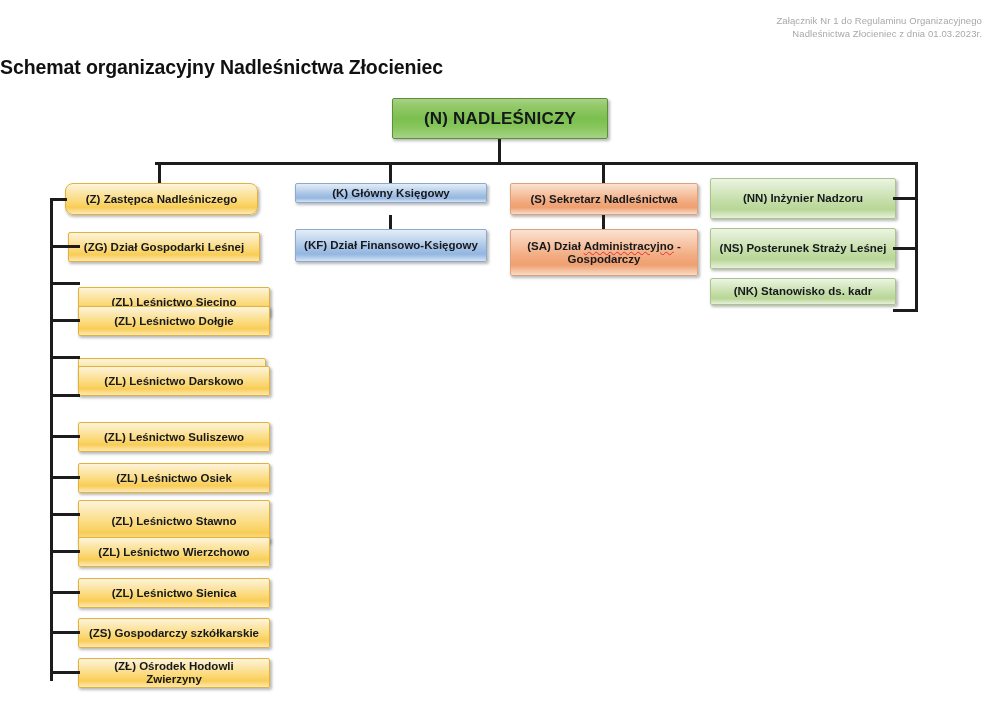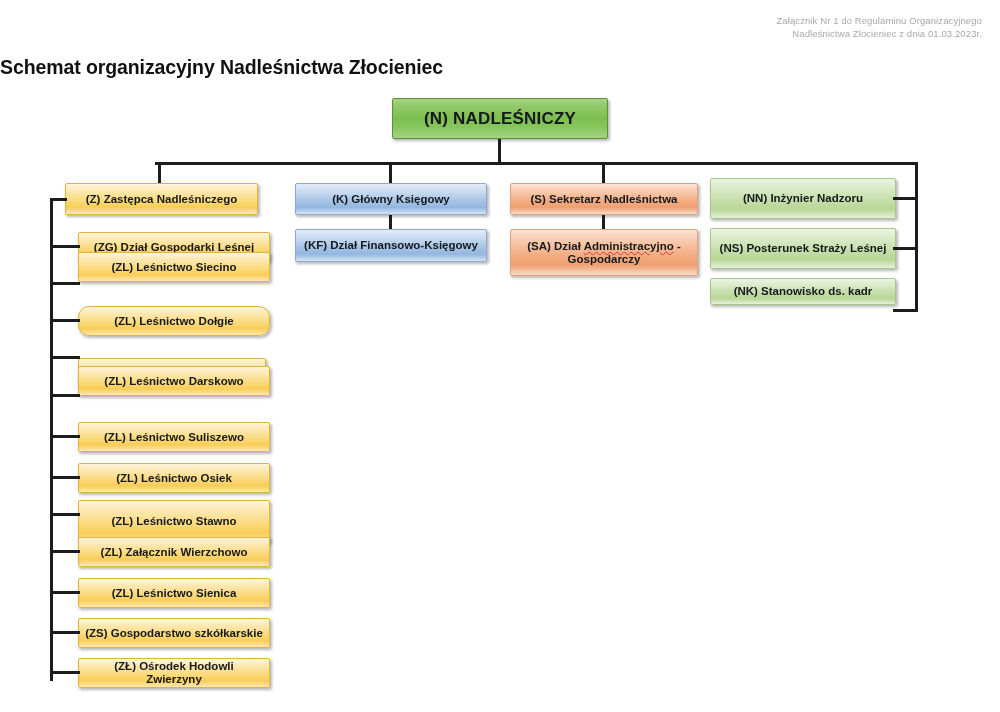--- a/index.html
+++ b/index.html
@@ -134,63 +134,63 @@
   <div class="line v" style="left:498px; top:139px; width:3px; height:25px;"></div>
 
   <div class="line h" style="left:155px; top:162px; width:763px; height:3px;"></div>
 
   <div class="line v" style="left:158px; top:162px; width:3px; height:22px;"></div>
 
   <div class="line v" style="left:389px; top:162px; width:3px; height:22px;"></div>
 
   <div class="line v" style="left:602px; top:162px; width:3px; height:22px;"></div>
 
-  <div class="node gold" style="left:65px; top:183px; width:193px; height:32px;">(Z)  Zastępca Nadleśniczego</div>
+  <div class="node gold" style="left:65px; top:183px; width:193px; height:32px;border-radius:8px;">(Z)  Zastępca Nadleśniczego</div>
 
   <div class="line v" style="left:50px; top:198px; width:3px; height:483px;"></div>
 
   <div class="line h" style="left:50px; top:198px; width:17px; height:3px;"></div>
 
-  <div class="node gold" style="left:78px; top:232px; width:192px; height:30px;">(ZG)  Dział Gospodarki Leśnej</div>
+  <div class="node gold" style="left:68px; top:232px; width:192px; height:30px;">(ZG)  Dział Gospodarki Leśnej</div>
   <div class="line h" style="left:50px; top:245px; width:30px; height:3px;"></div>
 
-  <div class="node gold" style="left:78px; top:252px; width:192px; height:30px;">(ZL) Leśnictwo Siecino</div>
+  <div class="node gold" style="left:78px; top:287px; width:192px; height:30px;">(ZL) Leśnictwo Siecino</div>
   <div class="line h" style="left:50px; top:282px; width:30px; height:3px;"></div>
 
-  <div class="node gold" style="left:78px; top:306px; width:192px; height:30px;border-radius:11px;">(ZL) Leśnictwo Dołgie</div>
+  <div class="node gold" style="left:78px; top:306px; width:192px; height:30px;">(ZL) Leśnictwo Dołgie</div>
   <div class="line h" style="left:50px; top:319px; width:30px; height:3px;"></div>
 
   <div class="node gold" style="left:78px; top:358px; width:188px; height:30px;">(ZL) Leśnictwo Złocieniec</div>
   <div class="line h" style="left:50px; top:356px; width:30px; height:3px;"></div>
 
   <div class="node gold" style="left:78px; top:366px; width:192px; height:30px;">(ZL) Leśnictwo Darskowo</div>
   <div class="line h" style="left:50px; top:394px; width:30px; height:3px;"></div>
 
   <div class="node gold" style="left:78px; top:422px; width:192px; height:30px;">(ZL) Leśnictwo Suliszewo</div>
   <div class="line h" style="left:50px; top:435px; width:30px; height:3px;"></div>
 
   <div class="node gold" style="left:78px; top:463px; width:192px; height:30px;">(ZL) Leśnictwo Osiek</div>
   <div class="line h" style="left:50px; top:476px; width:30px; height:3px;"></div>
 
   <div class="node gold" style="left:78px; top:500px; width:192px; height:43px;">(ZL) Leśnictwo Stawno</div>
   <div class="line h" style="left:50px; top:513px; width:30px; height:3px;"></div>
 
-  <div class="node gold" style="left:78px; top:537px; width:192px; height:30px;">(ZL) Załącznik Wierzchowo</div>
+  <div class="node gold" style="left:78px; top:537px; width:192px; height:30px;">(ZL) Leśnictwo Wierzchowo</div>
   <div class="line h" style="left:50px; top:550px; width:30px; height:3px;"></div>
 
   <div class="node gold" style="left:78px; top:578px; width:192px; height:30px;">(ZL) Leśnictwo Sienica</div>
   <div class="line h" style="left:50px; top:591px; width:30px; height:3px;"></div>
 
-  <div class="node gold" style="left:78px; top:618px; width:192px; height:30px;">(ZS) Gospodarstwo szkółkarskie</div>
+  <div class="node gold" style="left:78px; top:618px; width:192px; height:30px;">(ZS) Gospodarczy szkółkarskie</div>
   <div class="line h" style="left:50px; top:631px; width:30px; height:3px;"></div>
 
   <div class="node gold" style="left:78px; top:658px; width:192px; height:30px;">(ZŁ) Ośrodek Hodowli Zwierzyny</div>
   <div class="line h" style="left:50px; top:671px; width:30px; height:3px;"></div>
 
-  <div class="node blue" style="left:295px; top:183px; width:192px; height:32px;">(K) Główny Księgowy</div>
+  <div class="node blue" style="left:295px; top:183px; width:192px; height:20px;">(K) Główny Księgowy</div>
   <div class="line v" style="left:389px; top:215px; width:3px; height:15px;"></div>
   <div class="node blue" style="left:295px; top:229px; width:192px; height:33px;">(KF) Dział Finansowo-Księgowy</div>
 
   <div class="node orange" style="left:510px; top:183px; width:188px; height:32px;">(S) Sekretarz Nadleśnictwa</div>
   <div class="line v" style="left:602px; top:215px; width:3px; height:15px;"></div>
   <div class="node orange" style="left:510px; top:229px; width:188px; height:47px;">
     <span>
       <span>(SA) Dział </span><span class="squiggle">Administracyjno</span><span> -</span><br>
       <span>Gospodarczy</span>
     </span>

